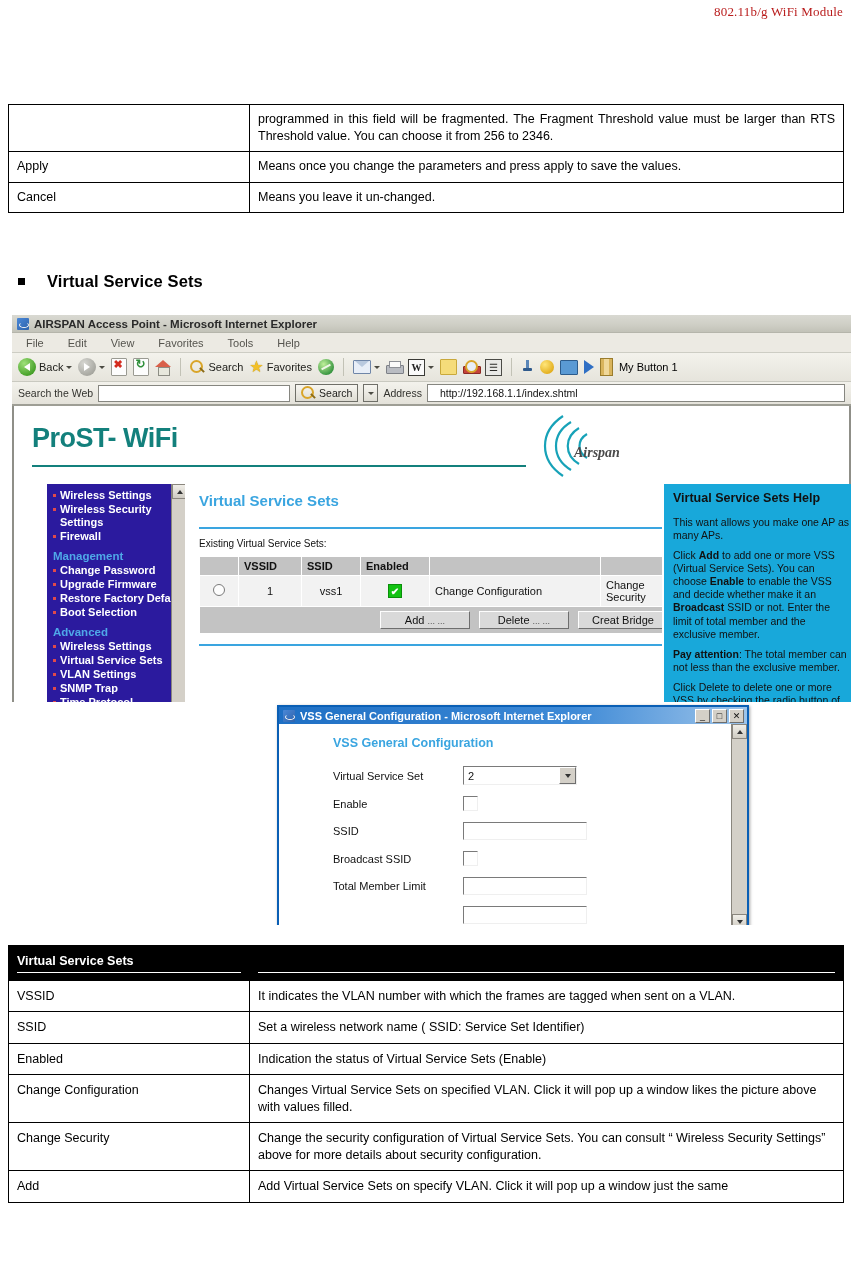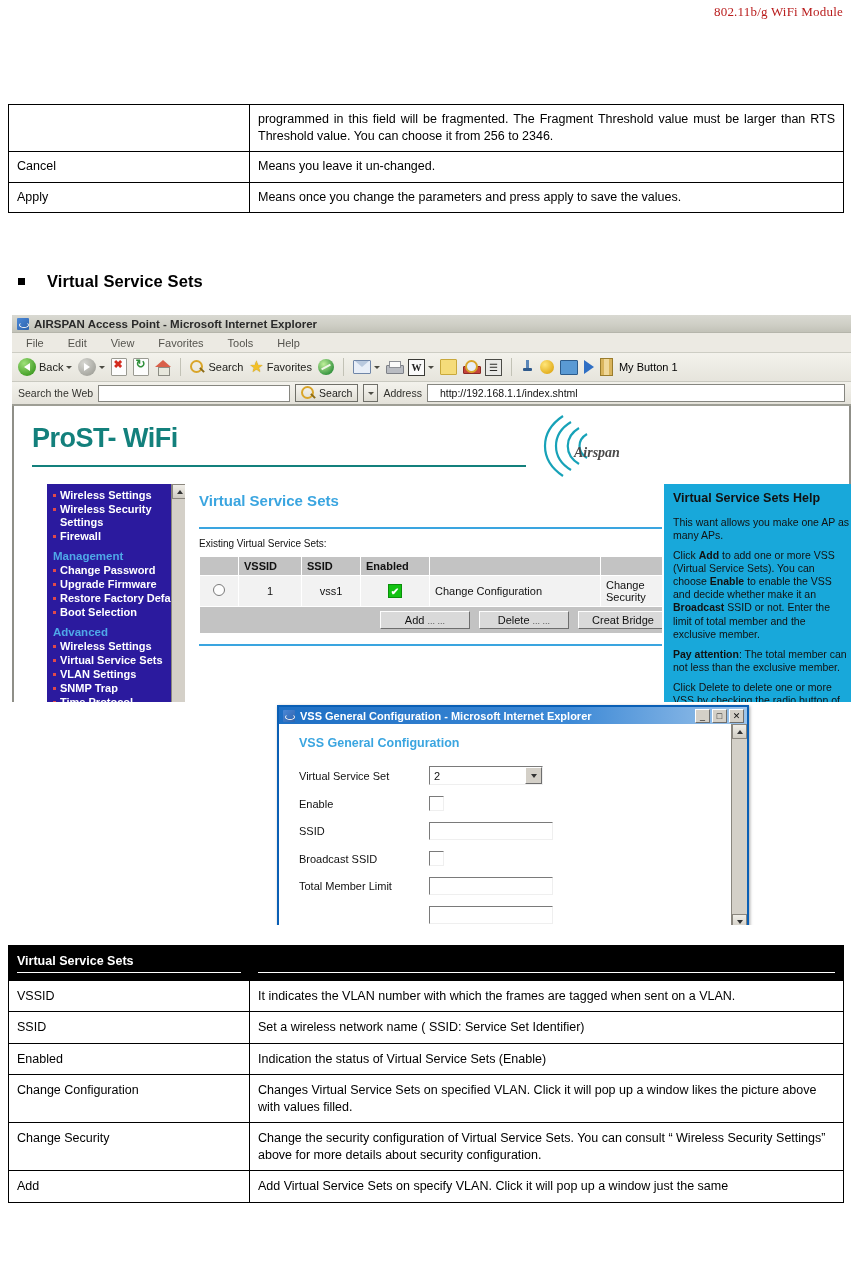--- a/index.html
+++ b/index.html
@@ -535,21 +535,21 @@
   }
   .modal-btns { margin-left: auto; display: flex; gap: 2px; padding-right: 3px; }
   .mb {
     width: 13px; height: 12px;
     background: #d4d0c8;
     border: 1px solid; border-color: #fff #6e6e6e #6e6e6e #fff;
     font-size: 9px; color: #111;
     display: flex; align-items: center; justify-content: center;
     font-family: "Liberation Sans", sans-serif;
   }
-  .modal-inner { display: flex; height: calc(100% - 17px); background:#fff; }
+  .modal-inner { display: flex; height: calc(100% - 17px); background:#fff;padding-left:34px; }
   .modal-form { flex: 1; padding: 12px 0 0 20px; }
   .modal-h {
     font-size: 12.5px; font-weight: bold; color: #3aa5e0; margin-bottom: 16px;
   }
   .frow {
     display: flex; align-items: center; margin-bottom: 11px;
   }
   .frow .fl {
     width: 130px; font-size: 11px; color: #111;
   }
@@ -599,29 +599,29 @@
 
 <table class="doc-table" id="table-top">
   <tbody>
       <tr>
     <td class="k"></td>
     <td class="just">
       <p>programmed in this field will be fragmented.  The Fragment Threshold value must be larger than RTS Threshold value. You can choose it from 256 to 2346.</p>
     </td>
   </tr>
   <tr>
+    <td class="k">Apply</td>
+    <td>
+      <p>Means once you change the parameters and press apply to save the values.</p>
+    </td>
+  </tr>
+  <tr>
     <td class="k">Cancel</td>
     <td>
       <p>Means you leave it un-changed.</p>
-    </td>
-  </tr>
-  <tr>
-    <td class="k">Apply</td>
-    <td>
-      <p>Means once you change the parameters and press apply to save the values.</p>
     </td>
   </tr>
 </tbody>
   </table>
 
 <div class="bullet-heading">
   <span class="bullet-square"></span>
   <span class="txt">Virtual Service Sets</span>
 </div>
 

